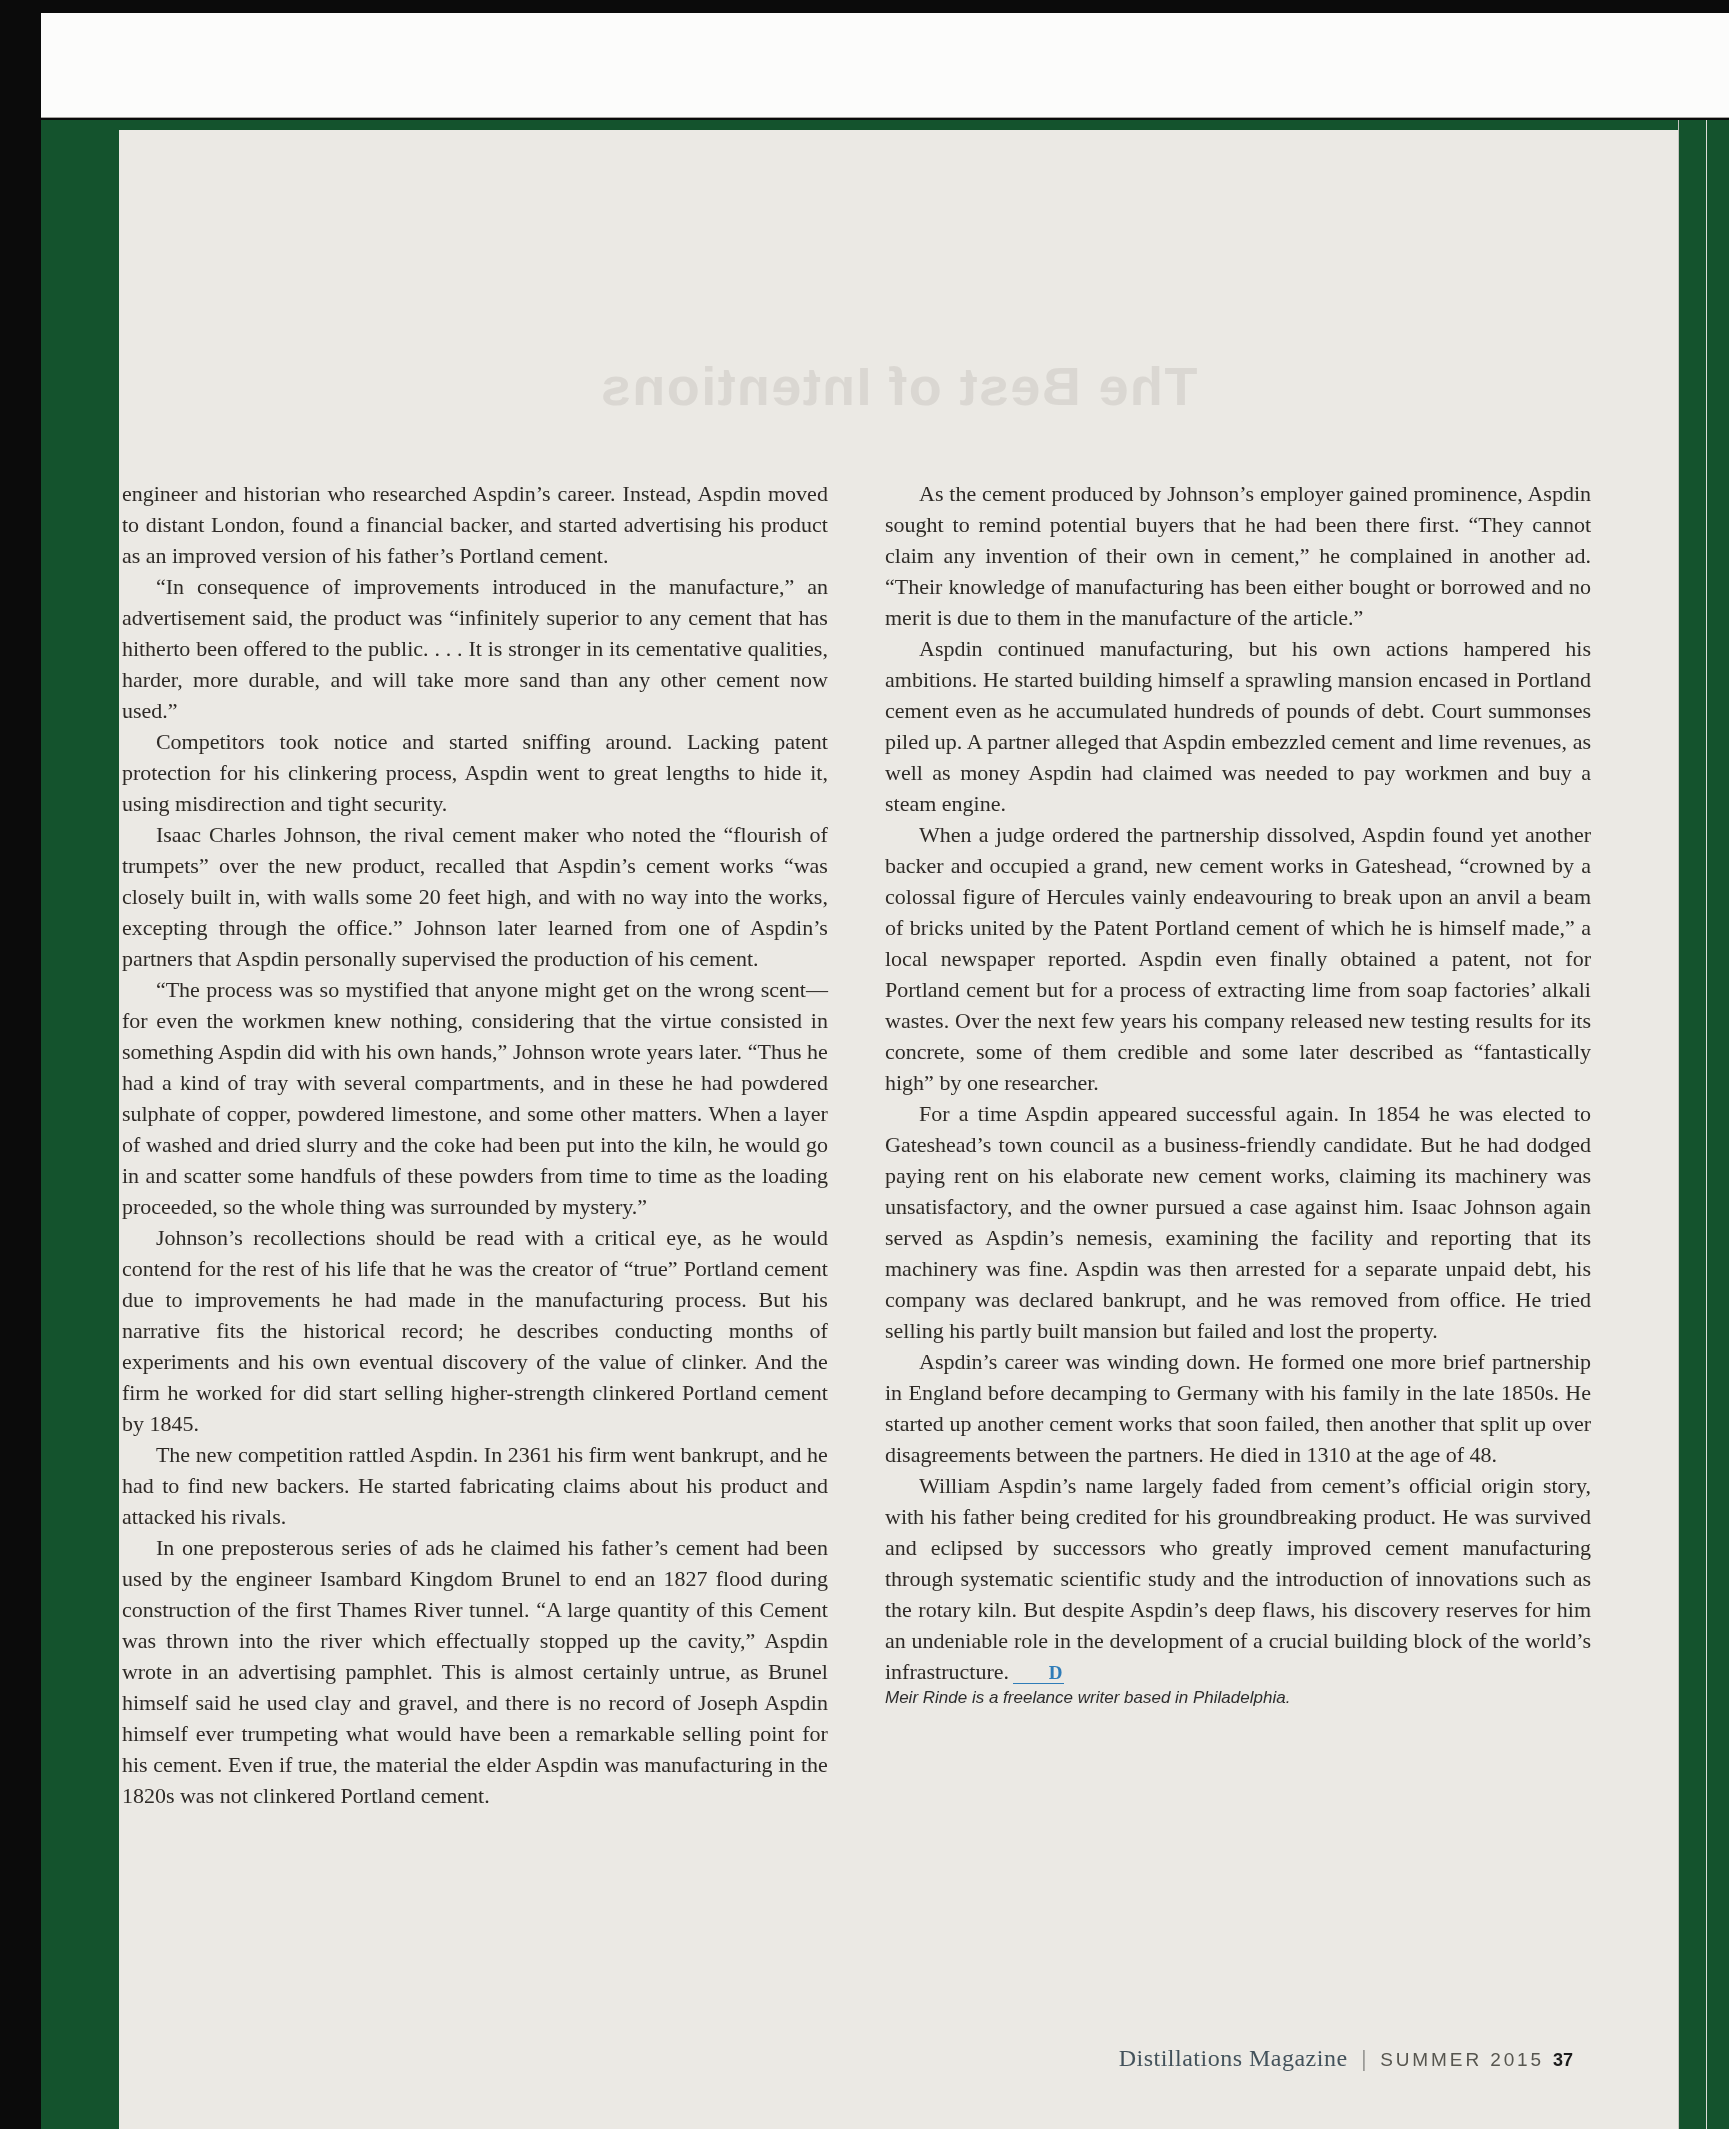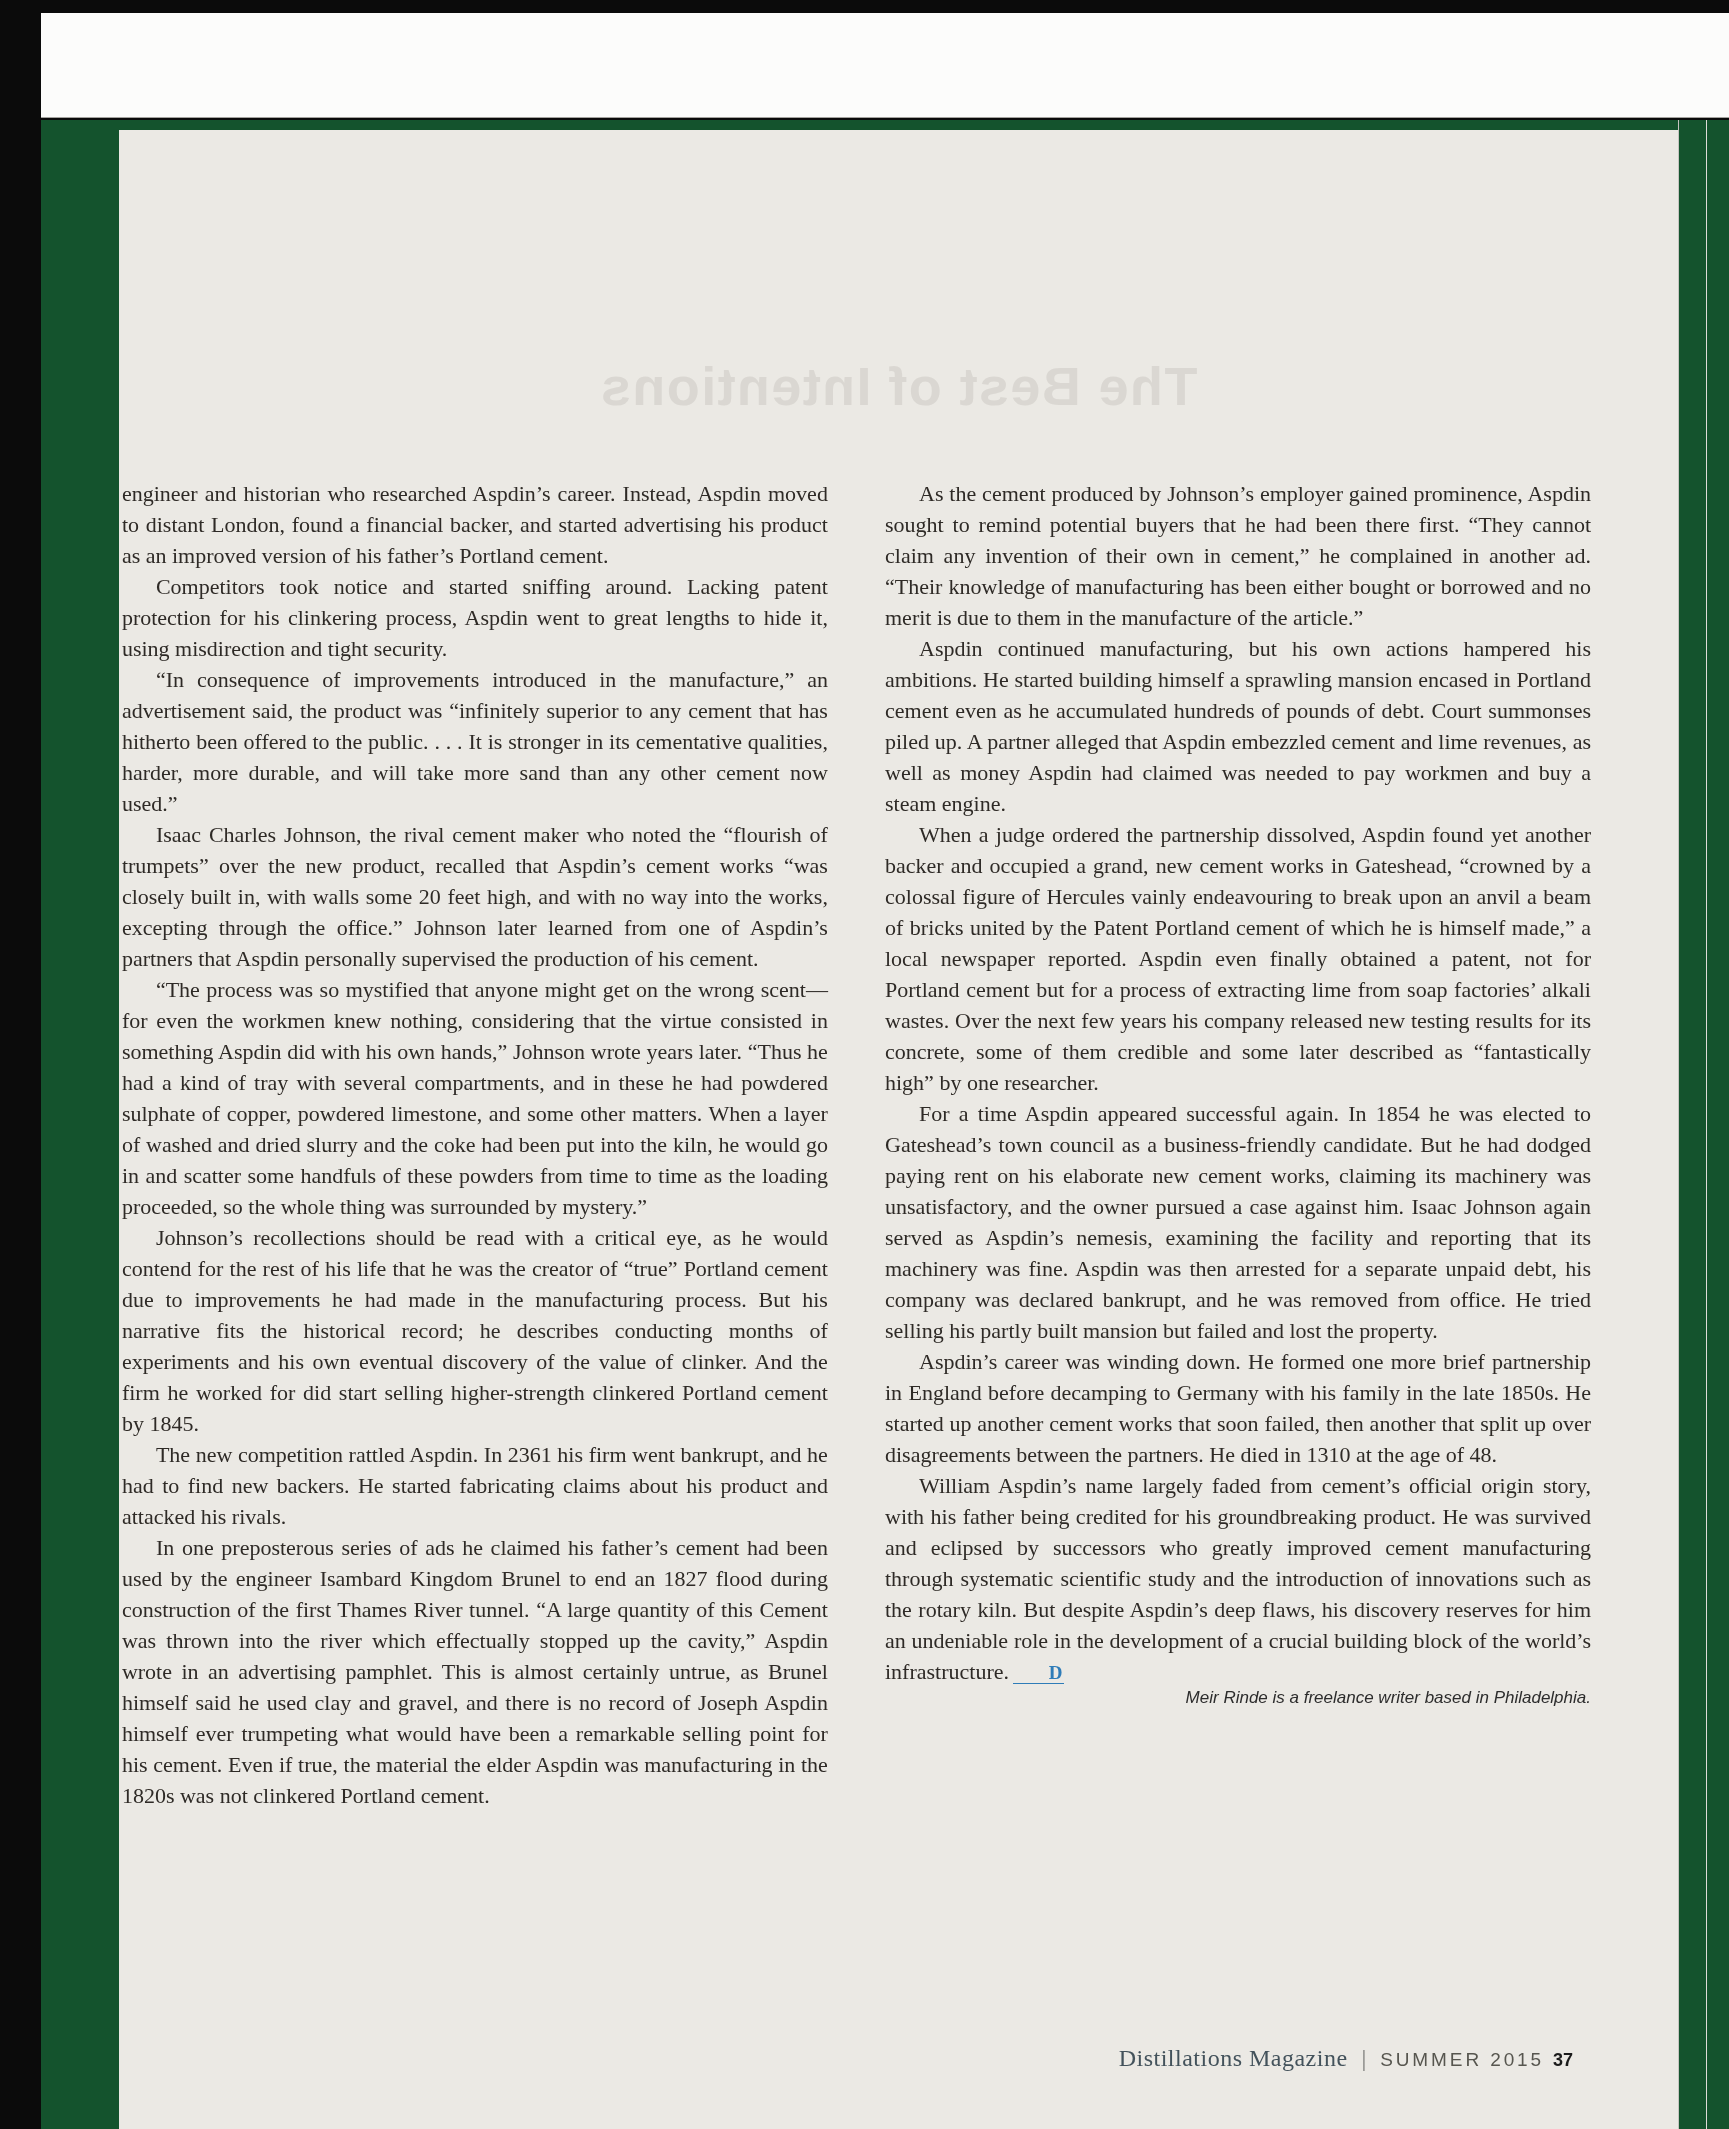--- a/index.html
+++ b/index.html
@@ -31,21 +31,21 @@
   .col{
     position:absolute;top:348px;width:706px;
     font-size:22px;line-height:31px;color:#2e2a26;
     text-align:justify;
   }
   .col-left{left:2.9px;}
   .col-right{left:747px;margin-left:19px;}
   .col p{margin:0;padding:0;}
   p.indent{text-indent:34px;}
   .byline{
-    margin-top:4.8px;text-align:right;
+    margin-top:4.8px;text-align:left;
     font-family:"Liberation Sans",sans-serif;font-style:italic;
     font-size:17px;line-height:21px;color:#2c2c2c;
   }
   .endmark{
     color:#2e7cb8;font-weight:bold;font-size:19px;
     border-bottom:1.9px solid #2e7cb8;padding:0 1.9px;margin-left:3.8px;
     display:inline-block;line-height:21px;
   }
   .footer{
     position:absolute;top:1915px;right:105px;white-space:nowrap;
@@ -76,22 +76,22 @@
 <div class="top-band"></div>
 <div class="notch"></div>
 
 <div class="page">
   <div class="content">
 
     <div class="ghost">The Best of Intentions</div>
 
     <div class="col col-left">
       <p>engineer and historian who researched Aspdin’s career. Instead, Aspdin moved to distant London, found a financial backer, and started advertising his product as an improved version of his father’s Portland cement.</p>
+      <p class="indent">“In consequence of improvements introduced in the manufacture,” an advertisement said, the product was “infinitely superior to any cement that has hitherto been offered to the public. . . . It is stronger in its cementative qualities, harder, more durable, and will take more sand than any other cement now used.”</p>
       <p class="indent">Competitors took notice and started sniffing around. Lacking patent protection for his clinkering process, Aspdin went to great lengths to hide it, using misdirection and tight security.</p>
-      <p class="indent">“In consequence of improvements introduced in the manufacture,” an advertisement said, the product was “infinitely superior to any cement that has hitherto been offered to the public. . . . It is stronger in its cementative qualities, harder, more durable, and will take more sand than any other cement now used.”</p>
       <p class="indent">Isaac Charles Johnson, the rival cement maker who noted the “flourish of trumpets” over the new product, recalled that Aspdin’s cement works “was closely built in, with walls some 20 feet high, and with no way into the works, excepting through the office.” Johnson later learned from one of Aspdin’s partners that Aspdin personally supervised the production of his cement.</p>
       <p class="indent">“The process was so mystified that anyone might get on the wrong scent—for even the workmen knew nothing, considering that the virtue consisted in something Aspdin did with his own hands,” Johnson wrote years later. “Thus he had a kind of tray with several compartments, and in these he had powdered sulphate of copper, powdered limestone, and some other matters. When a layer of washed and dried slurry and the coke had been put into the kiln, he would go in and scatter some handfuls of these powders from time to time as the loading proceeded, so the whole thing was surrounded by mystery.”</p>
       <p class="indent">Johnson’s recollections should be read with a critical eye, as he would contend for the rest of his life that he was the creator of “true” Portland cement due to improvements he had made in the manufacturing process. But his narrative fits the historical record; he describes conducting months of experiments and his own eventual discovery of the value of clinker. And the firm he worked for did start selling higher-strength clinkered Portland cement by 1845.</p>
       <p class="indent">The new competition rattled Aspdin. In 2361 his firm went bankrupt, and he had to find new backers. He started fabricating claims about his product and attacked his rivals.</p>
       <p class="indent">In one preposterous series of ads he claimed his father’s cement had been used by the engineer Isambard Kingdom Brunel to end an 1827 flood during construction of the first Thames River tunnel. “A large quantity of this Cement was thrown into the river which effectually stopped up the cavity,” Aspdin wrote in an advertising pamphlet. This is almost certainly untrue, as Brunel himself said he used clay and gravel, and there is no record of Joseph Aspdin himself ever trumpeting what would have been a remarkable selling point for his cement. Even if true, the material the elder Aspdin was manufacturing in the 1820s was not clinkered Portland cement.</p>
     </div>
 
     <div class="col col-right">
       <p class="indent">As the cement produced by Johnson’s employer gained prominence, Aspdin sought to remind potential buyers that he had been there first. “They cannot claim any invention of their own in cement,” he complained in another ad. “Their knowledge of manufacturing has been either bought or borrowed and no merit is due to them in the manufacture of the article.”</p>
       <p class="indent">Aspdin continued manufacturing, but his own actions hampered his ambitions. He started building himself a sprawling mansion encased in Portland cement even as he accumulated hundreds of pounds of debt. Court summonses piled up. A partner alleged that Aspdin embezzled cement and lime revenues, as well as money Aspdin had claimed was needed to pay workmen and buy a steam engine.</p>

